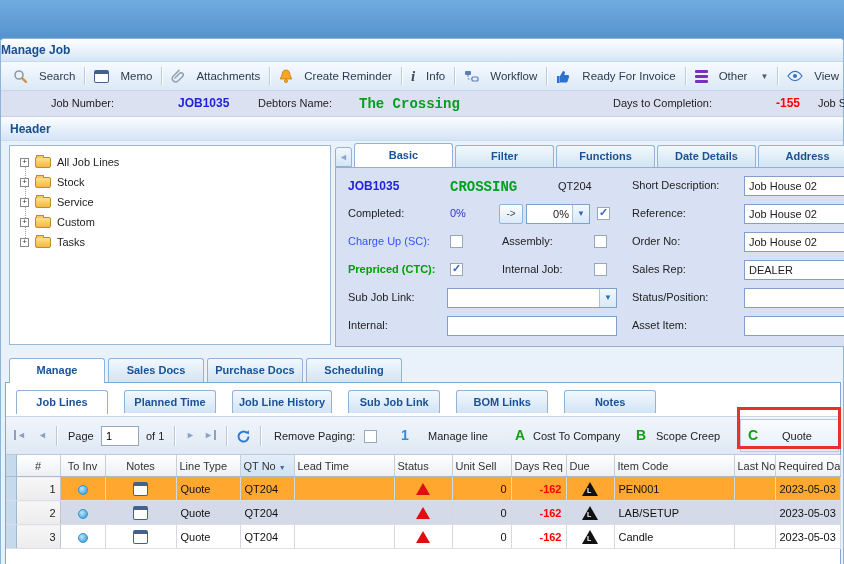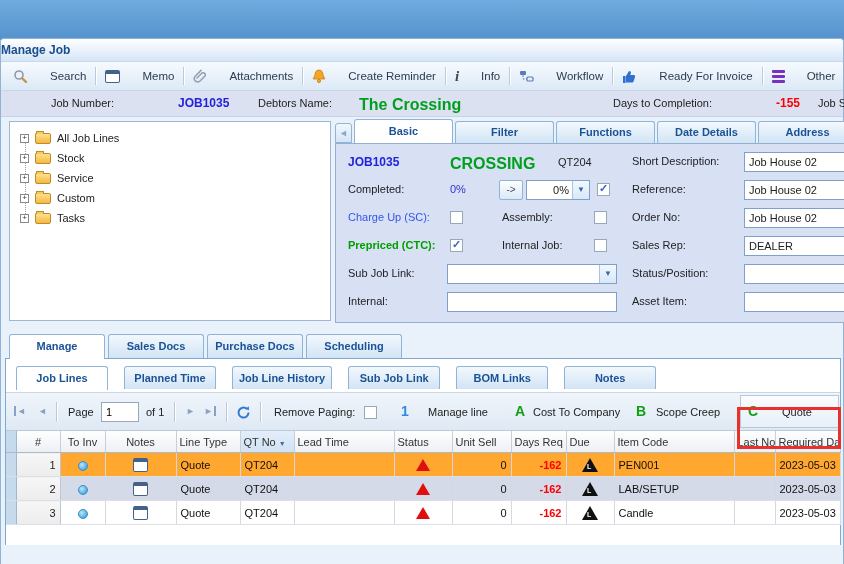--- a/index.html
+++ b/index.html
@@ -14,35 +14,35 @@
               background:#E9F1FA;border:1px solid #8FB4D8;border-bottom:none;
               border-radius:4px 4px 0 0;box-sizing:border-box;}
   .window-title{height:22px;background:linear-gradient(#FDFEFF,#D6E6F7);
                 border-bottom:1px solid #C5D9EC;border-radius:4px 4px 0 0;
                 display:flex;align-items:center;
                 color:#1A4E8C;font-weight:bold;font-size:12px;}
   
   .toolbar{height:28px;display:flex;align-items:center;
            background:linear-gradient(#F6FAFE,#DCE9F6);
            border-bottom:1px solid #C9D8E8;padding-left:4px;overflow:hidden;}
-  .tbtn{display:flex;align-items:center;gap:22px;padding:0 8px;height:24px;
+  .tbtn{display:flex;align-items:center;gap:11px;padding:0 8px;height:24px;
         color:#2B3B4E;font-size:11.5px;white-space:nowrap;cursor:default;}
   .tsep{width:1px;height:18px;background:#B9CCDF;box-shadow:1px 0 0 #FFFFFF;margin:0 1px;flex:none;}
   .caret{font-size:8px;color:#4A5A6A;margin-left:2px;}
   .ic-memo{width:15px;height:13px;background:#FFF;border:1px solid #44618C;
            border-top:4px solid #44618C;border-radius:2px;box-sizing:border-box;}
   .ic-menu{display:inline-flex;flex-direction:column;gap:2px;}
   .ic-menu i{width:13px;height:3px;background:#7B2FBE;border-radius:1px;}
   .ic-info{font-family:"Liberation Serif",serif;font-style:italic;font-weight:bold;
            font-size:15px;color:#3A4A5A;line-height:14px;}
   
   .job-bar{height:25px;position:relative;background:#DCE1F1;border-bottom:1px solid #C9D2E8;}
   .job-bar span{position:absolute;top:6px;white-space:nowrap;}
   .v-blue{color:#2222DD;font-weight:bold;font-size:12px;}
-  .v-green{color:#00A01E;font-weight:bold;font-size:16px;}
+  .v-green{color:#00A01E;font-weight:bold;font-size:14px;font-family:Liberation Mono, monospace;}
   .v-red{color:#FF0000;font-weight:bold;font-size:12px;margin-left:40px;}
   
   .group-label{height:23px;background:linear-gradient(#FBFDFF,#D4E4F6);
                border-bottom:1px solid #CBDCEF;display:flex;align-items:center;
                padding-left:9px;color:#1A4E8C;font-weight:bold;font-size:12px;}
   
   .header-content{position:relative;height:210px;background:#E9F1FA;}
   .tree-panel{position:absolute;left:8px;top:4px;width:322px;height:200px;
               background:#FFF;border:1px solid #9FB8D1;box-sizing:border-box;}
   .tree-panel::before{content:"";position:absolute;left:15px;top:16px;height:82px;
@@ -241,20 +241,23 @@
     <div class="job-bar">
       <span style="left:50px">Job Number:</span>
       <span class="v-blue" style="left:177px;top:5px">JOB1035</span>
       <span style="left:257px">Debtors Name:</span>
       <span class="v-green" style="left:358px;top:5px">The Crossing</span>
       <span style="left:612px">Days to Completion:</span>
       <span class="v-red" style="left:735px;top:5px">-155</span>
       <span style="left:817px">Job S</span>
     </div>
 
+    <div class="group-label">
+      <span>Header</span>
+    </div>
 
     <div class="header-content">
 
       <div class="tree-panel">
         <div class="tree-item">
           <span class="plus">+</span>
           <span class="folder"></span>
           <span>All Job Lines</span>
         </div>
         <div class="tree-item">

